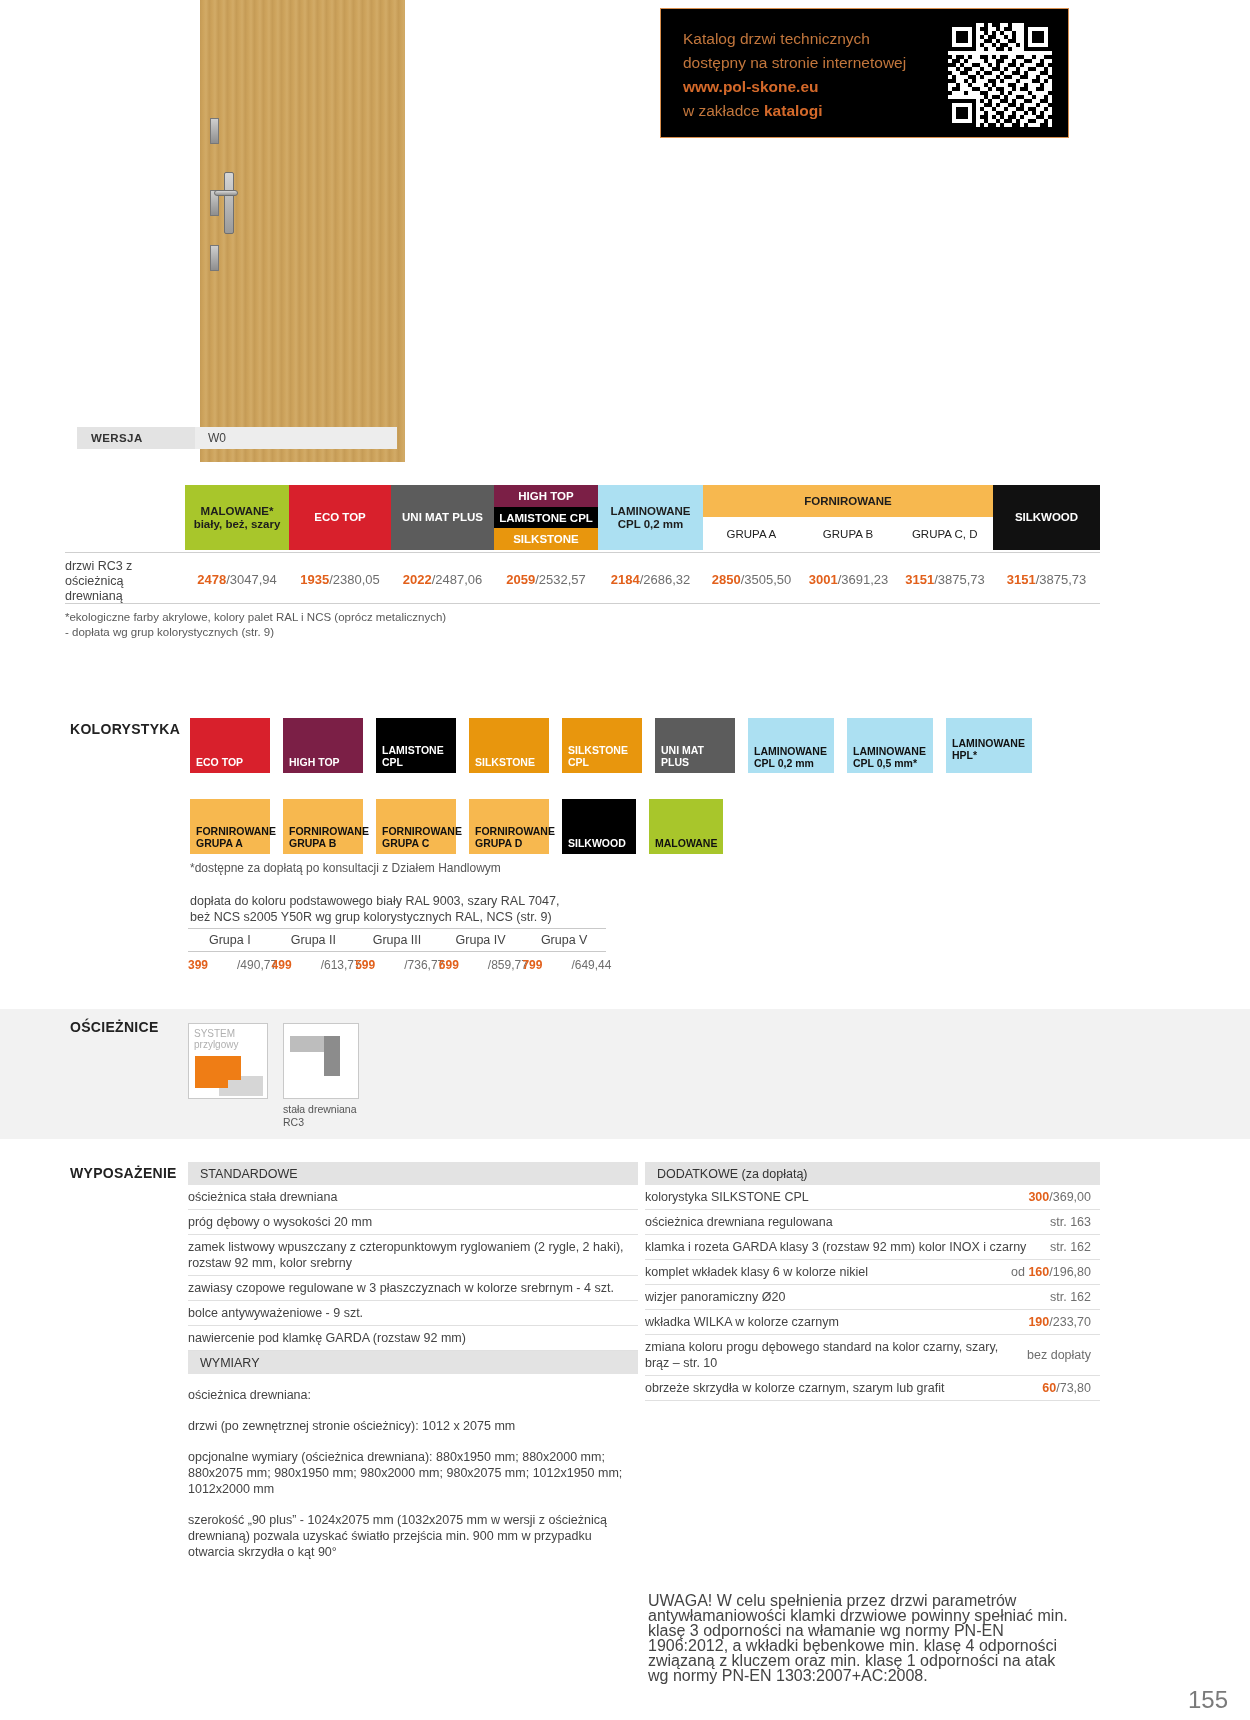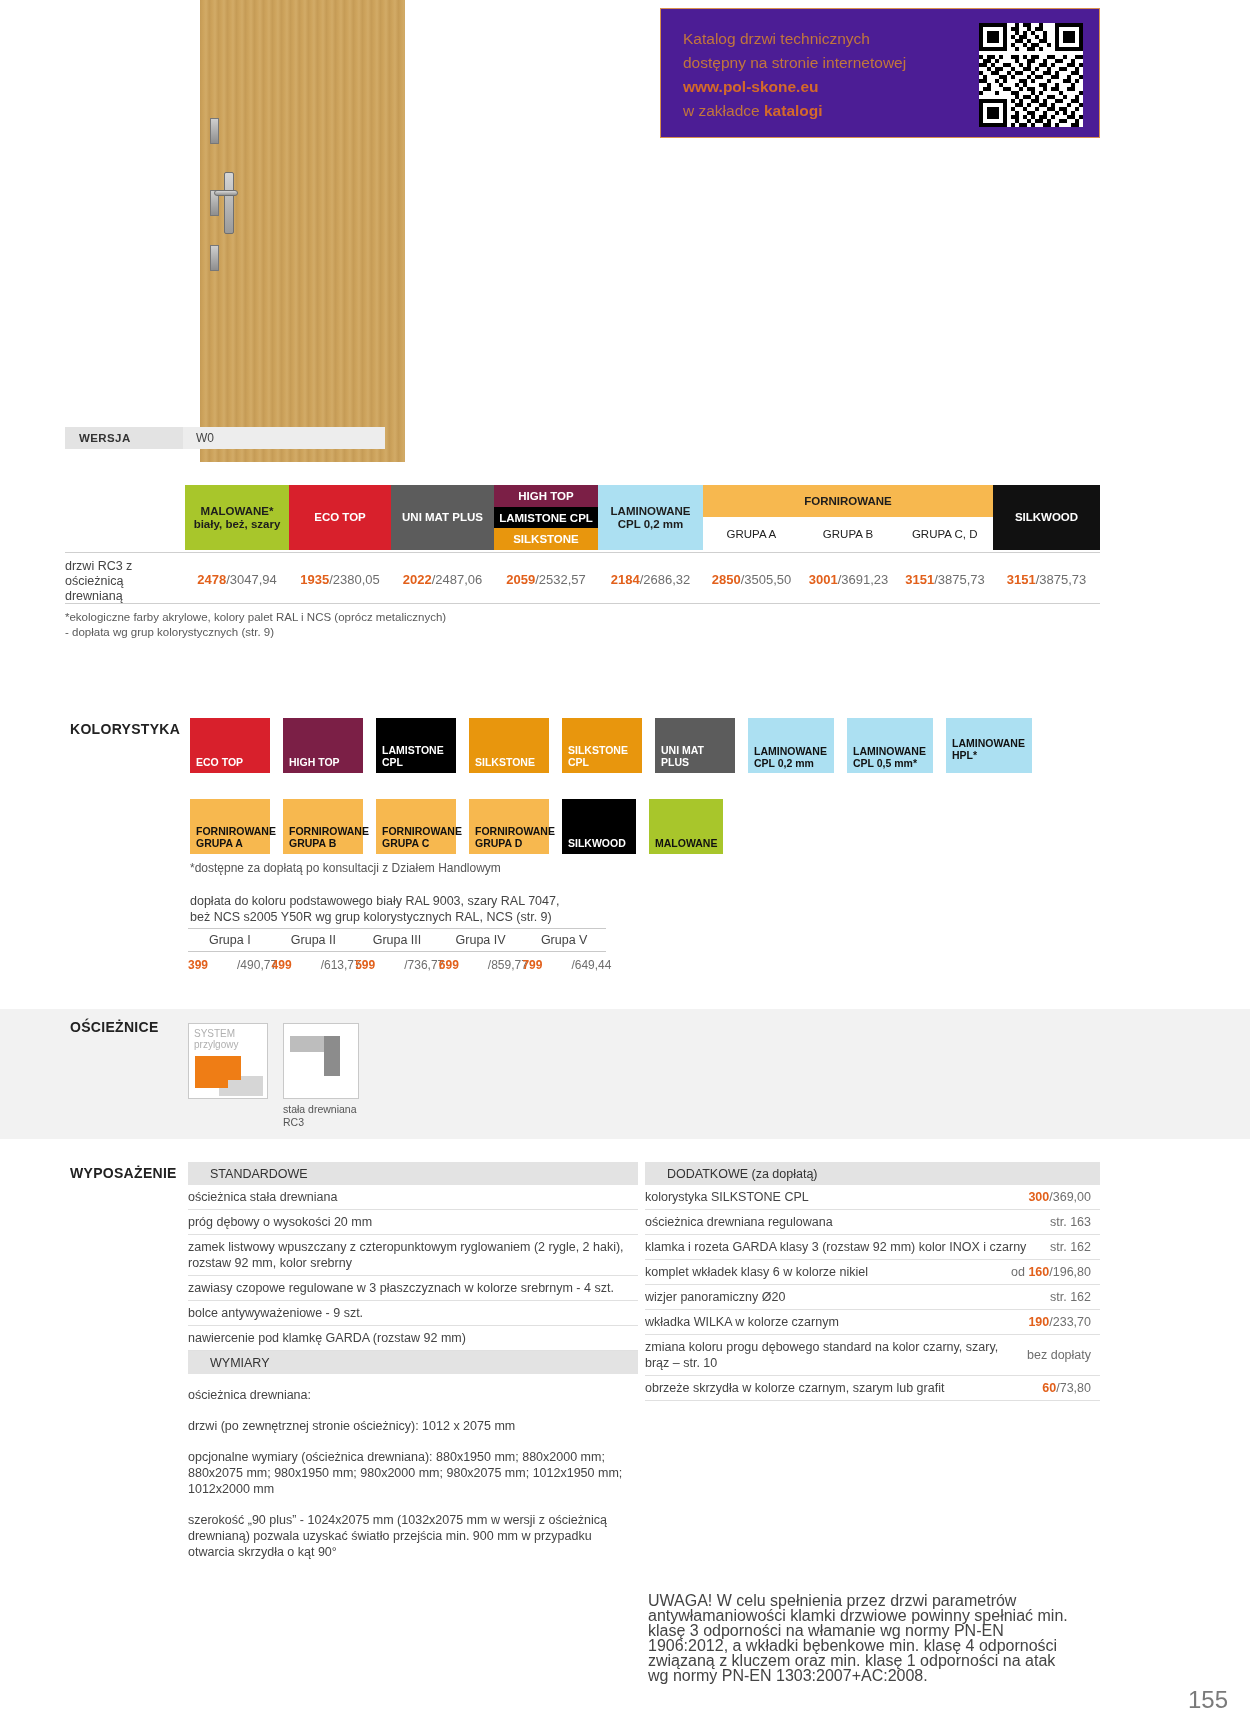--- a/index.html
+++ b/index.html
@@ -40,33 +40,33 @@
     background: linear-gradient(180deg,#d6d6d6,#9a9a9a);
     border: 1px solid #6f6f6f; border-radius: 2px;
   }
   .door-photo .handle {
     position: absolute; left: 14px; top: 190px; width: 24px; height: 6px;
     background: linear-gradient(180deg,#d8d8d8,#949494);
     border: 1px solid #6f6f6f; border-radius: 3px;
   }
 
   .qrbox {
-    position: absolute; left: 660px; top: 8px; width: 440px; height: 130px;
-    border: 1px solid #d98f4e; background: #4c1d95;
+    position: absolute; left: 660px; top: 8px; width: 409px; height: 130px;
+    border: 1px solid #d98f4e; background: #000000;
   }
   .qrtext { position: absolute; left: 22px; top: 18px; font-size: 15.5px; line-height: 24px; color: #c2763c; }
   .qrtext .b { font-weight: bold; color: #d4692a; }
   .qrtext .sub { color: #c2763c; }
   .qrcode {
     position: absolute; right: 16px; top: 14px; width: 104px; height: 104px;
     background-color: #fff;
   }
   .qrcode svg { display:block; }
 
-  .wersja-row { position: absolute; left: 65px; top: 427px; width: 379px; height: 22px; }
+  .wersja-row { position: absolute; left: 77px; top: 427px; width: 379px; height: 22px; }
   .wersja-label {
     position:absolute; left:0; top:0; width:118px; height:22px; background:#e3e3e3;
     font-size: 11.5px; font-weight: bold; color:#333; letter-spacing:.4px;
     display:flex; align-items:center; padding-left:14px;
   }
   .wersja-value {
     position:absolute; left:118px; top:0; width:202px; height:22px; background:#ededed;
     font-size: 12px; color:#444; display:flex; align-items:center; padding-left:13px;
   }
 
@@ -130,21 +130,21 @@
   .frame-b { position:absolute; left:283px; top:1023px; width:76px; height:76px; border:1px solid #c9c9c9; background:#fff; }
   .frame-b .g1 { position:absolute; left:6px; top:12px; width:50px; height:16px; background:#bdbdbd; }
   .frame-b .g2 { position:absolute; left:40px; top:12px; width:16px; height:40px; background:#8c8c8c; }
   .frame-cap { position:absolute; left:283px; top:1103px; font-size:10.5px; line-height:12.5px; color:#555; }
 
   
   .wyp-label { position:absolute; left:70px; top:1165px; font-size:14px; font-weight:bold; color:#222; letter-spacing:.3px; }
 
   .col-l { position:absolute; left:188px; top:1162px; width:450px; }
   .col-r { position:absolute; left:645px; top:1162px; width:455px; }
-  .sec-head { height:23px; background:#e3e3e3; font-size:12.5px; color:#333; display:flex; align-items:center; padding-left:22px; }
+  .sec-head { height:23px; background:#e3e3e3; font-size:12.5px; color:#333; display:flex; align-items:center; padding-left:12px; }
   .li { border-bottom:1px solid #e0e0e0; font-size:12.5px; line-height:16px; color:#444; padding:4px 9px 4px 0; display:flex; justify-content:space-between; align-items:center; gap:10px; }
   .li .txt { flex:1; }
   .li .val { white-space:nowrap; color:#6e6e6e; font-size:12.5px; }
   .li .val b { color:#e2601b; }
   .plain { border:none; font-size:12.5px; line-height:16px; color:#444; padding:13px 0 2px 0; }
 
   .uwaga { position:absolute; left:648px; top:1593px; width:430px; font-size:16px; line-height:15px; color:#444; }
   .pageno { position:absolute; right:22px; bottom:6px; font-size:24px; color:#7a7a7a; }
 </style>
 </head>

